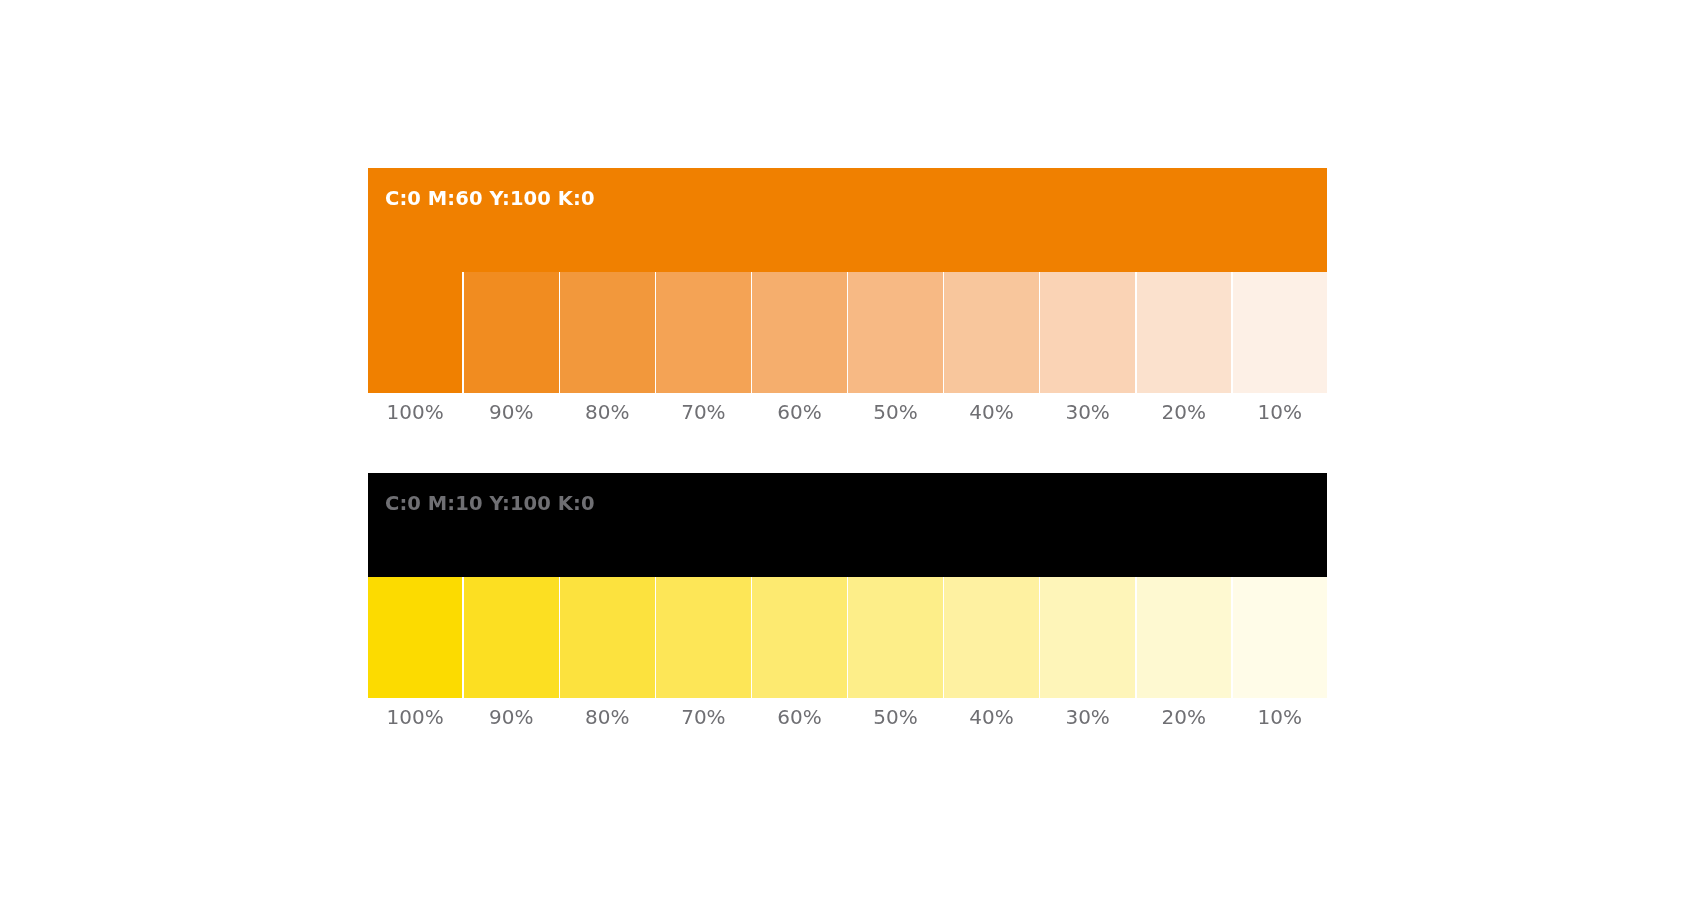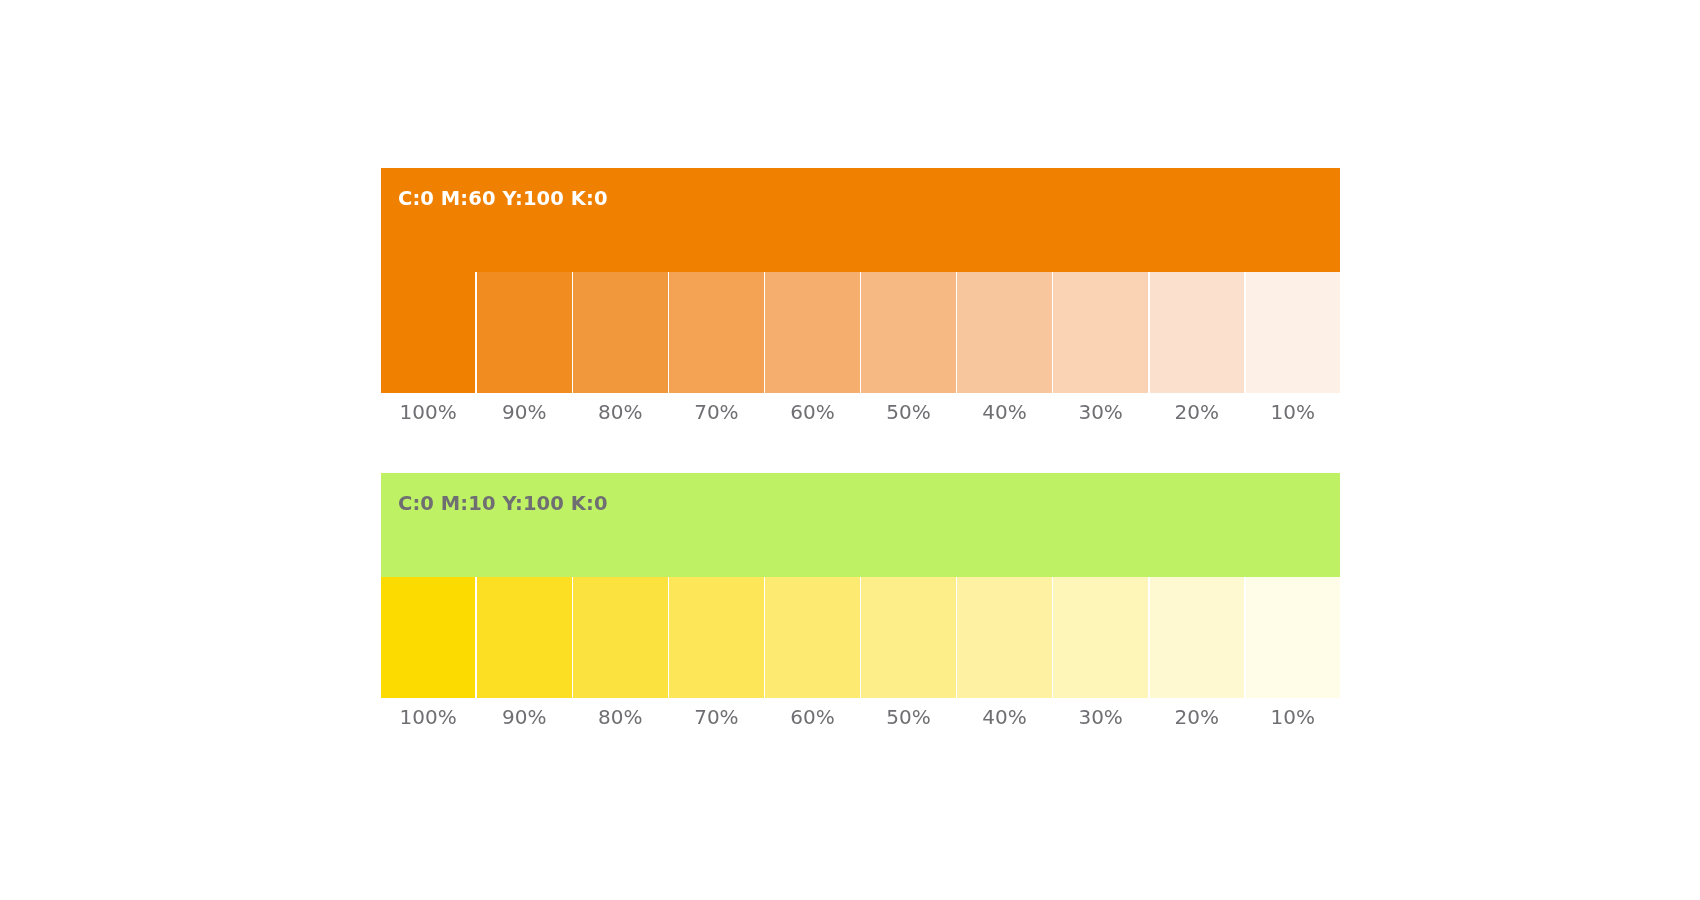--- a/index.html
+++ b/index.html
@@ -14,21 +14,21 @@
     font-family: "DejaVu Sans", "Liberation Sans", sans-serif;
     overflow: hidden;
   }
   #stage {
     position: relative;
     width: 1700px;
     height: 900px;
   }
   .swatch-block {
     position: absolute;
-    left: 381px;
+    left: 368px;
     width: 959px;
   }
   #block-orange { top: 168px; }
   #block-yellow { top: 473px; }
 
   .block-header {
     height: 104px;
     box-sizing: border-box;
     padding: 20px 0 0 17px;
   }
@@ -94,21 +94,21 @@
         <div class="tint-label" style="color: rgb(111, 111, 115);">60%</div>
         <div class="tint-label" style="color: rgb(111, 111, 115);">50%</div>
         <div class="tint-label" style="color: rgb(111, 111, 115);">40%</div>
         <div class="tint-label" style="color: rgb(111, 111, 115);">30%</div>
         <div class="tint-label" style="color: rgb(111, 111, 115);">20%</div>
         <div class="tint-label" style="color: rgb(111, 111, 115);">10%</div>
       </div>
   </section>
 
   <section class="swatch-block" id="block-yellow">
-    <div class="block-header" style="background-color: #bef264;">
+    <div class="block-header" style="background-color: #000000;">
       <span class="block-header-label" style="color: rgb(111, 111, 115);">C:0 M:10 Y:100 K:0</span>
     </div>
     <div class="tint-row">
         <div class="tint-swatch" style="background-color: rgb(252, 219, 0);"></div>
         <div class="tint-swatch" style="background-color: rgb(252, 223, 34);"></div>
         <div class="tint-swatch" style="background-color: rgb(252, 226, 62);"></div>
         <div class="tint-swatch" style="background-color: rgb(253, 230, 87);"></div>
         <div class="tint-swatch" style="background-color: rgb(253, 234, 112);"></div>
         <div class="tint-swatch" style="background-color: rgb(253, 238, 137);"></div>
         <div class="tint-swatch" style="background-color: rgb(254, 241, 161);"></div>

